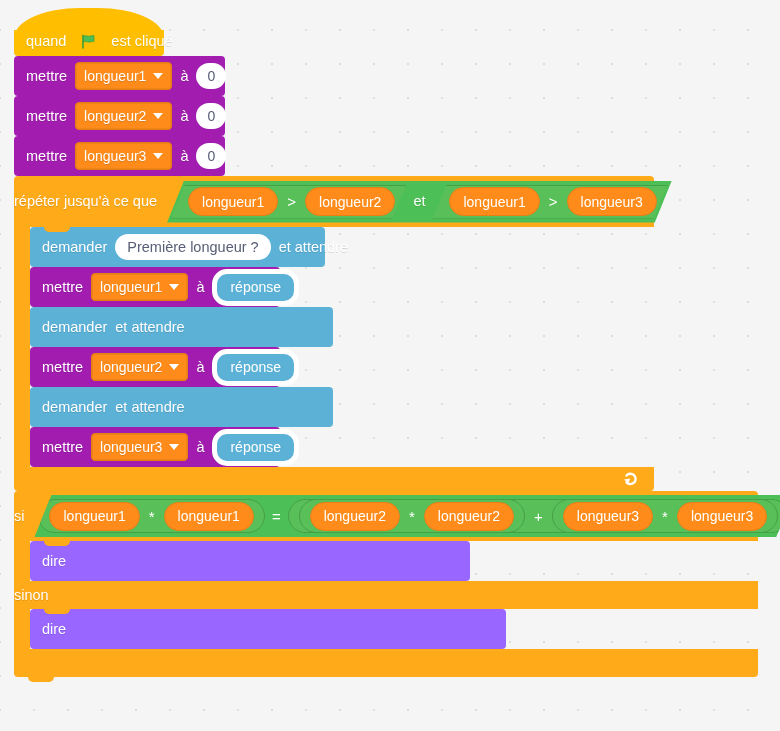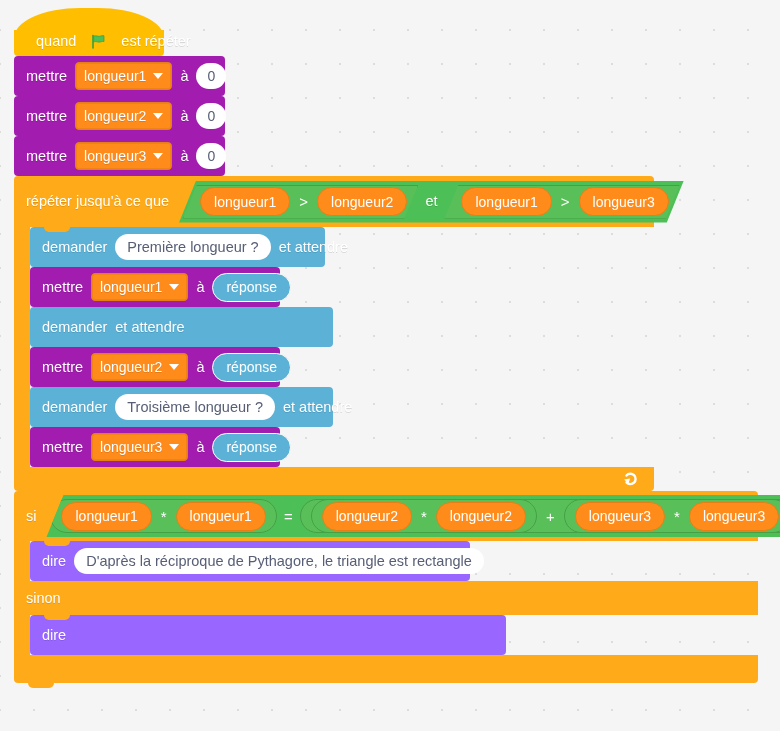--- a/index.html
+++ b/index.html
@@ -54,21 +54,20 @@
     background: #ffbf00;
     border-radius: 0 0 4px 4px;
   }
   .hat-row {
     position: absolute;
     left: 12px; top: 26px;
     display: flex;
     align-items: center;
     gap: 15px;
     z-index: 3;
-    margin-left: 10px;
   }
   .flag-icon {
     display: inline-block;
     position: relative;
     width: 15px; height: 15px;
   }
   .flag-icon svg { display:block; }
 
   
   .stack {
@@ -148,21 +147,21 @@
     align-items: center;
     justify-content: center;
     height: 27px;
     padding: 0 13px;
     border-radius: 15px;
     font-size: 14px;
     color: #ffffff;
     white-space: nowrap;
   }
   .r-data  { background: #ff8c1a; border: 1px solid #e67e17; }
-  .r-sense { background: #5cb1d6; border: 1px solid #ffffff; }
+  .r-sense { background: #5cb1d6; border: 5px solid #ffffff; }
   .hex-outer {
     position: relative;
     display: inline-flex;
     align-items: center;
     height: 42px;
     padding: 0 4px;
     background: #4cbf56;
     clip-path: polygon(17px 0, 100% 0, calc(100% - 17px) 100%, 0 100%);
     box-sizing: border-box;
   }
@@ -198,21 +197,21 @@
 
   
   .cblock { position: relative; }
   .c-head {
     position: relative;
     display: flex;
     align-items: center;
     gap: 10px;
     box-sizing: border-box;
     border-radius: 4px 4px 0 0;
-    padding: 0 10px 0 12px;
+    padding: 0 10px 0 0;
   }
   .c-arm {
     position: relative;
     width: 16px;
     background: #ffab19;
   }
   .c-foot {
     position: relative;
     box-sizing: border-box;
     background: #ffab19;
@@ -259,21 +258,21 @@
     <div class="hat-dome"></div>
     <div class="hat-body"></div>
     <div class="hat-row">
       <span class="lbl">quand</span>
       <span class="flag-icon">
         <svg width="15" height="15" viewBox="0 0 15 15">
           <path d="M2 1.5 L2 14" stroke="#3a9e3a" stroke-width="1.6" fill="none" stroke-linecap="round"></path>
           <path d="M2.6 2.2 C5 0.8, 7.4 3.2, 10 2.0 C11.2 1.5, 12.3 1.4, 13 1.8 L13 7.6 C12.3 7.2, 11.2 7.3, 10 7.8 C7.4 9.0, 5 6.6, 2.6 8.0 Z" fill="#4cbf56" stroke="#3a9e3a" stroke-width="0.7"></path>
         </svg>
       </span>
-      <span class="lbl">est répéter</span>
+      <span class="lbl">est cliqué</span>
     </div>
   </div>
 
   <div class="stack c-data" style="width:211px">
     <span class="lbl">mettre</span>
     <span class="dropdown">
       <span class="lbl">longueur1</span>
       <span class="caret"></span>
     </span>
     <span class="lbl">à</span>
@@ -353,21 +352,20 @@
           <span class="dropdown">
             <span class="lbl">longueur2</span>
             <span class="caret"></span>
           </span>
           <span class="lbl">à</span>
           <span class="reporter r-sense">réponse</span>
         </div>
 
         <div class="stack c-sense" style="width:303px">
           <span class="lbl">demander</span>
-          <span class="text-input">Troisième longueur ?</span>
           <span class="lbl">et attendre</span>
         </div>
 
         <div class="stack c-data" style="width:250px">
           <span class="lbl">mettre</span>
           <span class="dropdown">
             <span class="lbl">longueur3</span>
             <span class="caret"></span>
           </span>
           <span class="lbl">à</span>
@@ -416,26 +414,25 @@
 
     </div>
 
     <div class="row">
       <div class="c-arm">
         <span class="inner-notch"></span>
       </div>
       <div class="stack-children">
         <div class="stack c-looks" style="width:440px">
           <span class="lbl">dire</span>
-          <span class="text-input">D'après la réciproque de Pythagore, le triangle est rectangle</span>
-        </div>
-      </div>
-    </div>
-
-    <div class="c-head c-control" style="width:744px;height:34px;border-radius:0">
+        </div>
+      </div>
+    </div>
+
+    <div class="c-head c-control" style="width:744px;height:28px;border-radius:0">
       <span class="lbl">sinon</span>
     </div>
 
     <div class="row">
       <div class="c-arm">
         <span class="inner-notch"></span>
       </div>
       <div class="stack-children">
         <div class="stack c-looks" style="width:476px">
           <span class="lbl">dire</span>

